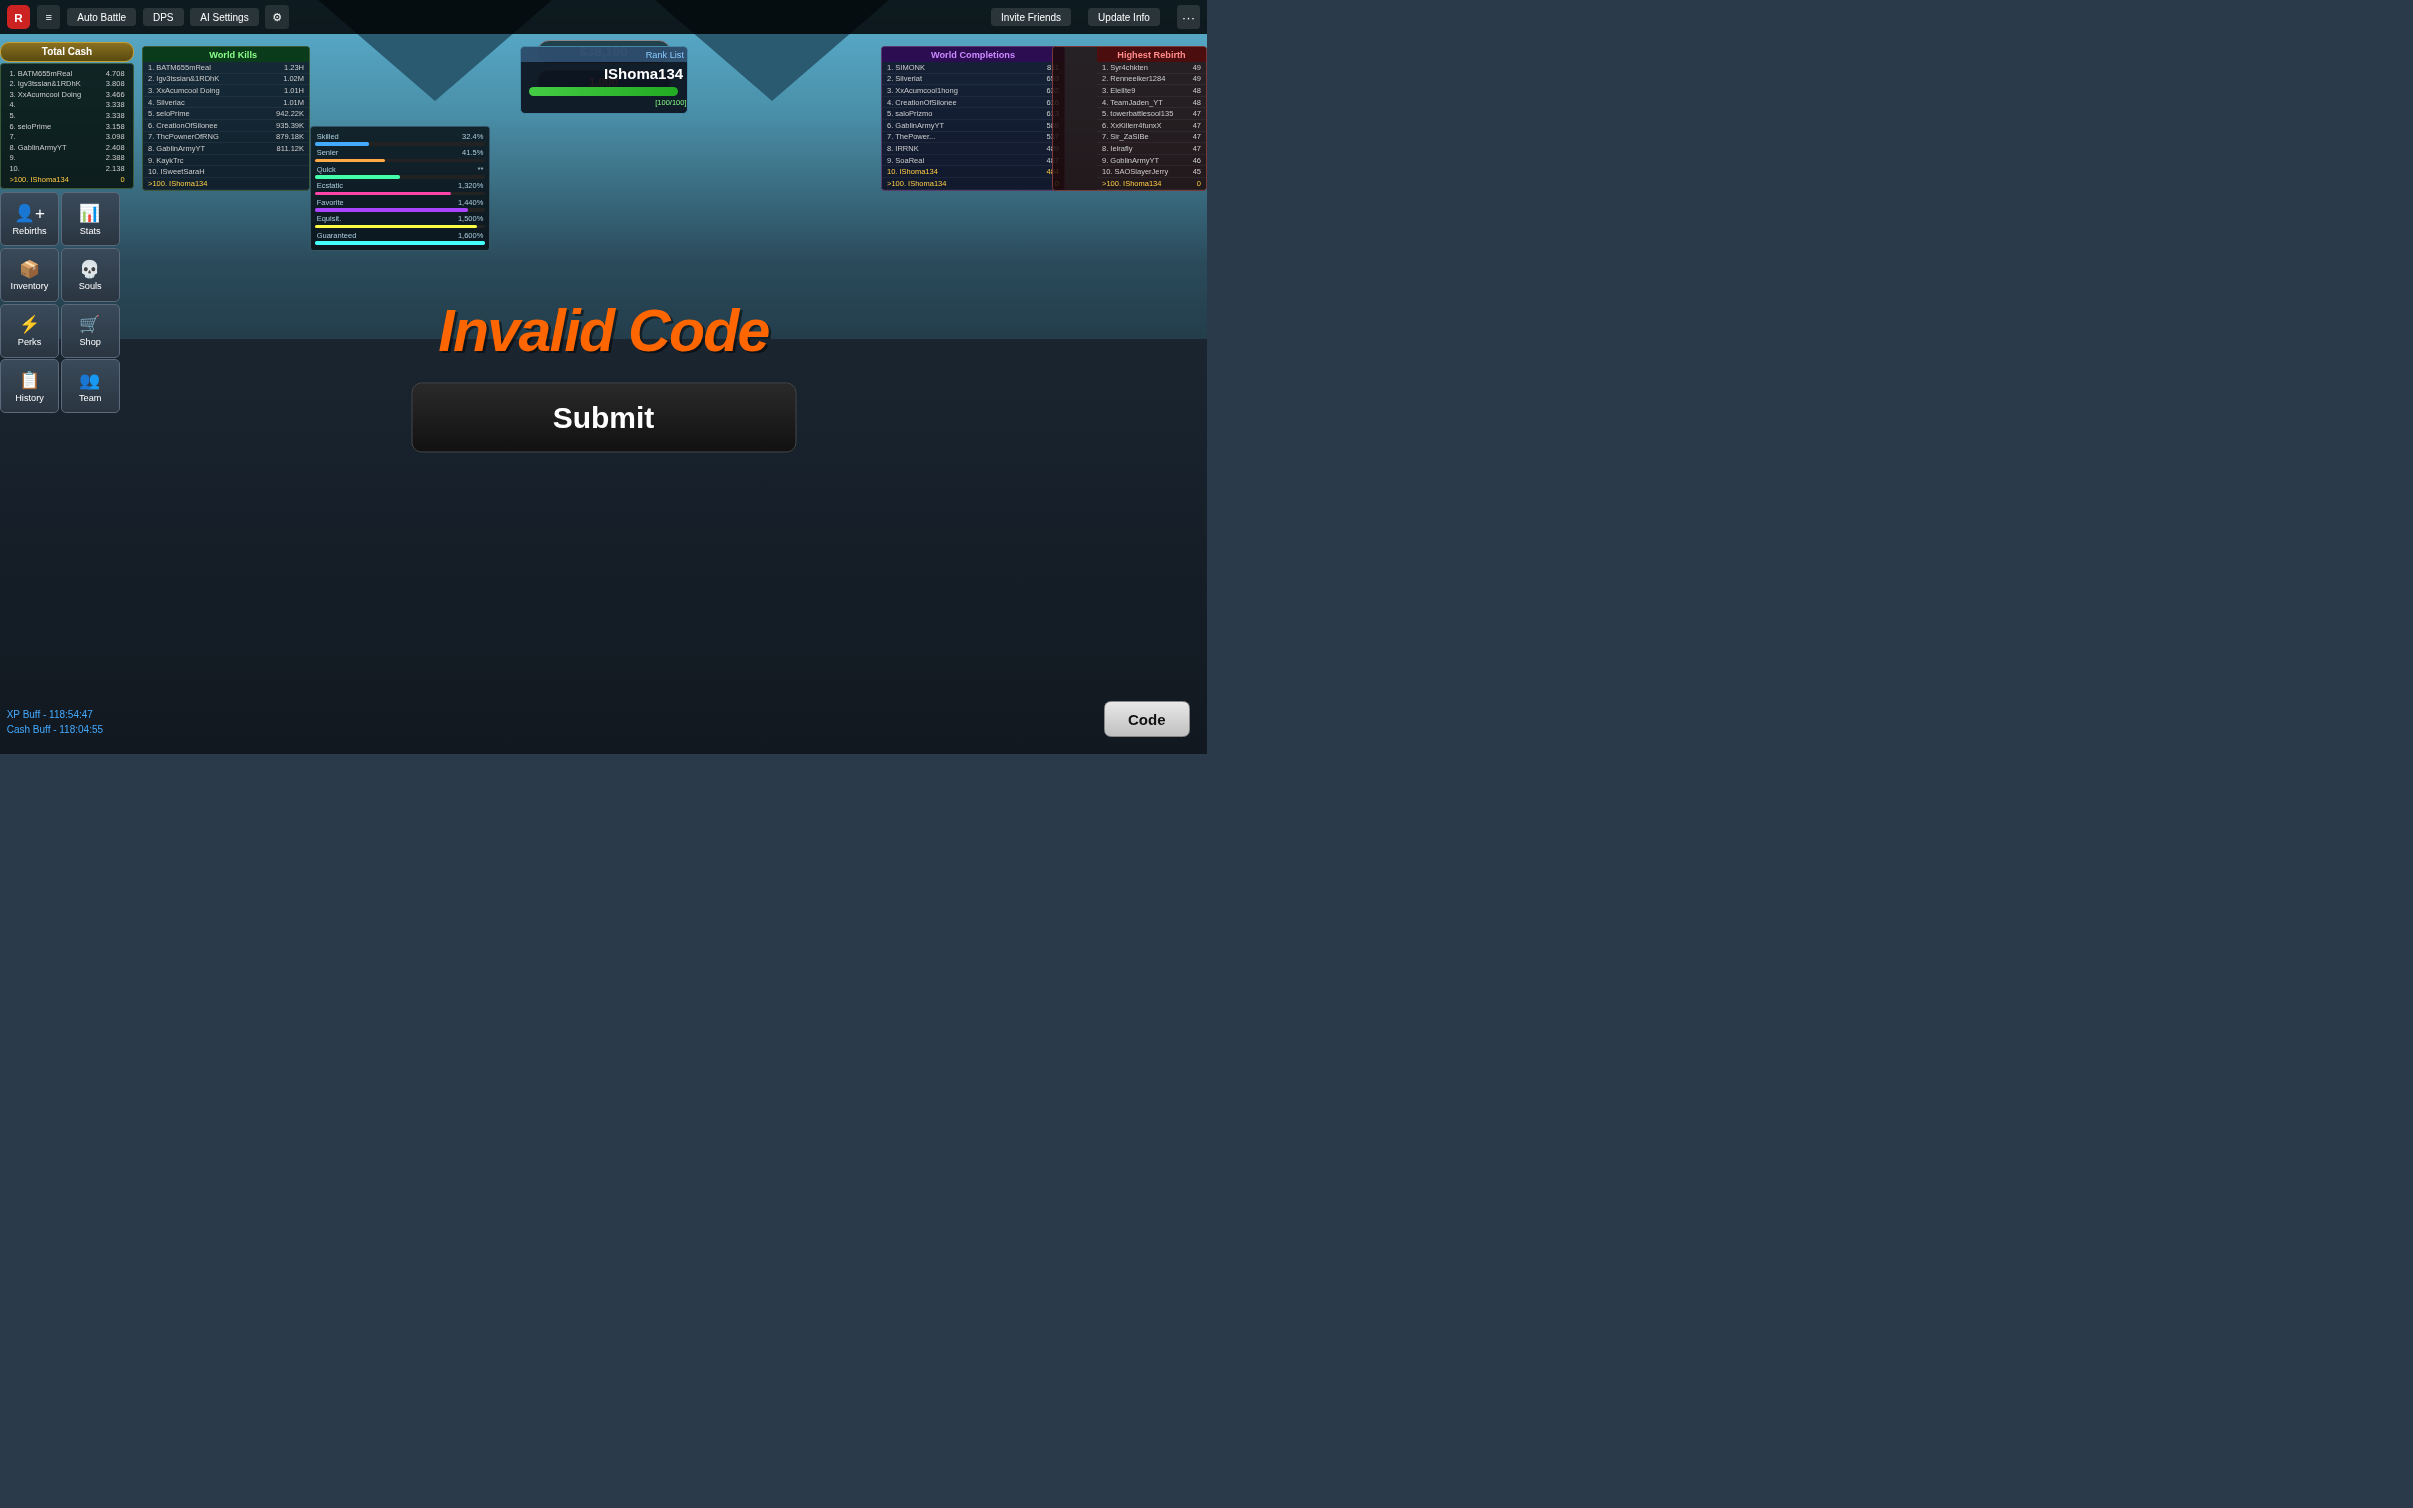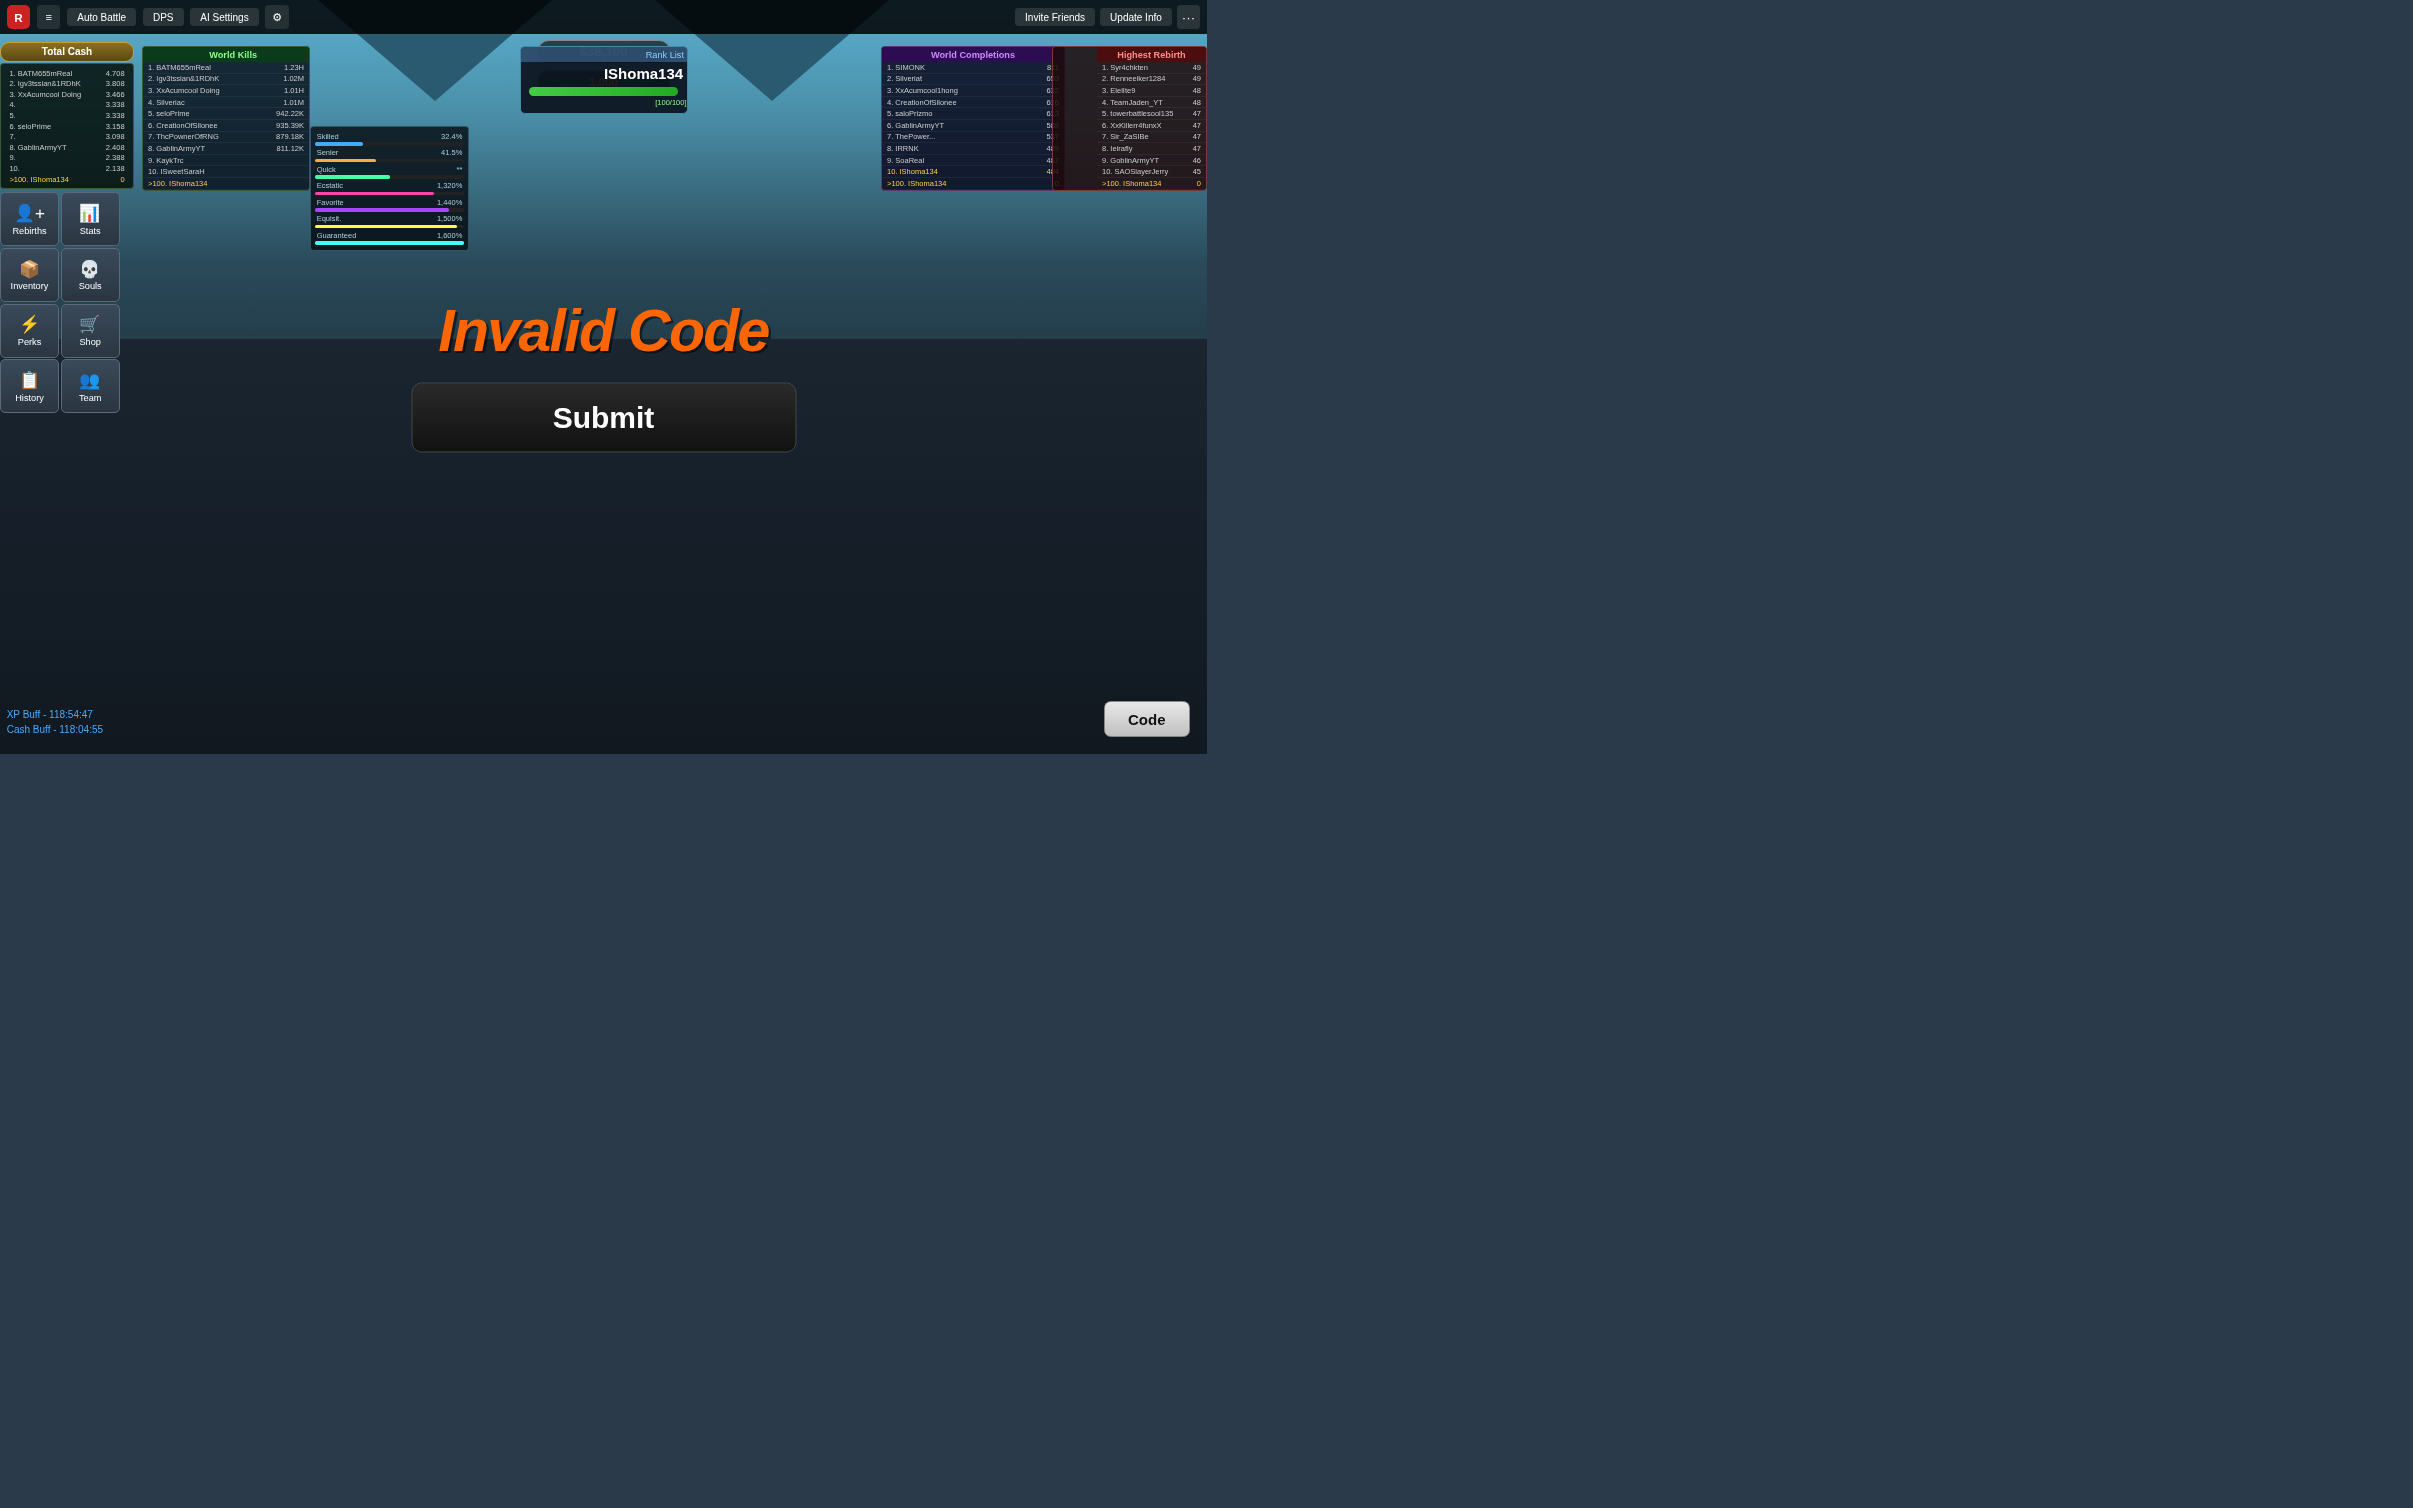--- a/index.html
+++ b/index.html
@@ -102,21 +102,21 @@
       font-size: 10px;
       cursor: pointer;
       margin-right: 3.4px;
     }
 
     .top-bar-spacer { flex: 1; }
 
     .top-bar-right {
       display: flex;
       align-items: center;
-      gap: 5px;
+      gap: 17px;
     }
 
     .top-bar-right-btn {
       background: rgba(255,255,255,0.12);
       border: none;
       color: white;
       padding: 3.4px 10px;
       border-radius: 3.4px;
       font-size: 10px;
       cursor: pointer;
@@ -322,21 +322,21 @@
     .rank-hp-text {
       color: #88ff88;
       font-size: 7.5px;
     }
 
     
     .stats-overlay {
       position: absolute;
       left: 310px;
       top: 126px;
-      width: 159px;
+      width: 180px;
       background: rgba(5,10,15,0.8);
       border: 0.8px solid #335566;
       border-radius: 3.4px;
       z-index: 65;
       padding: 4px;
     }
 
     .stat-row {
       display: flex;
       justify-content: space-between;

